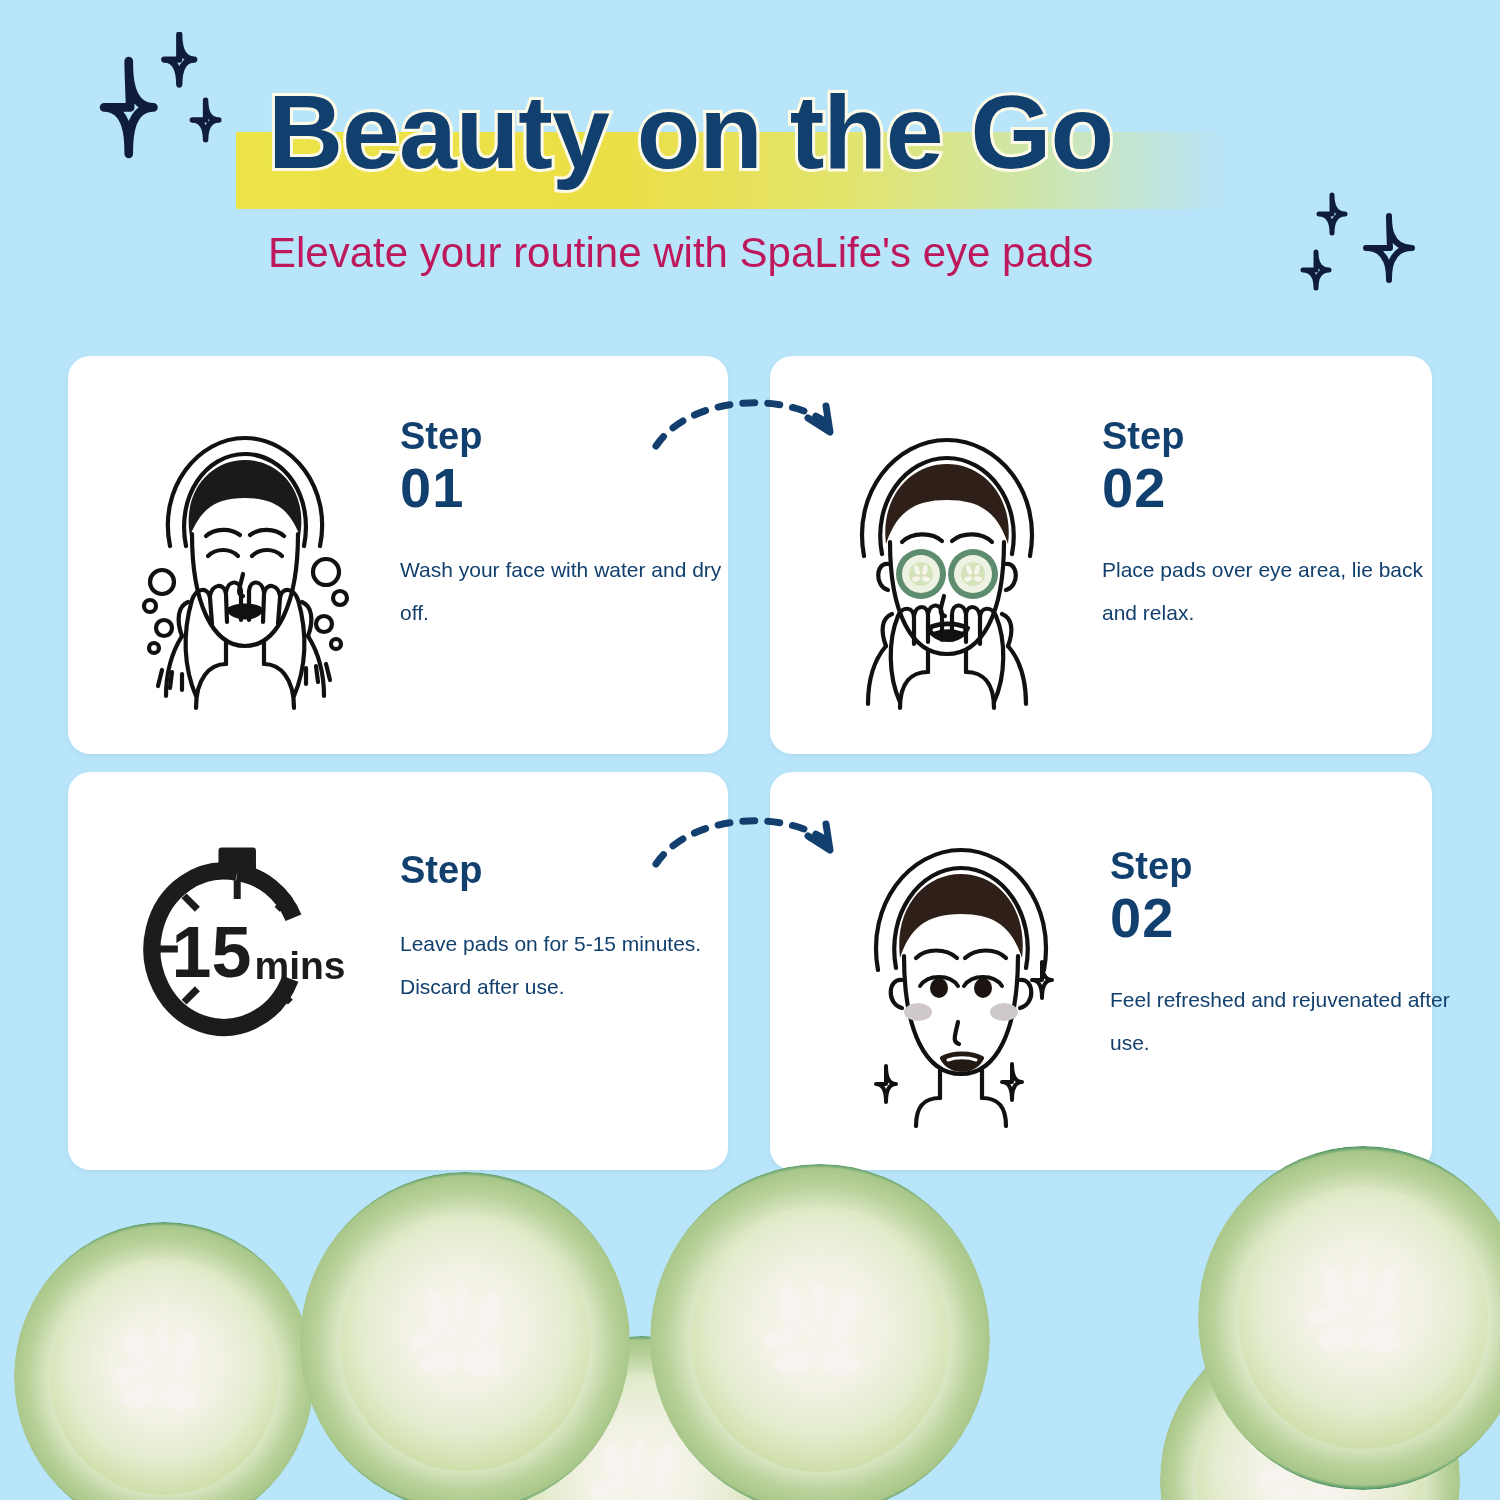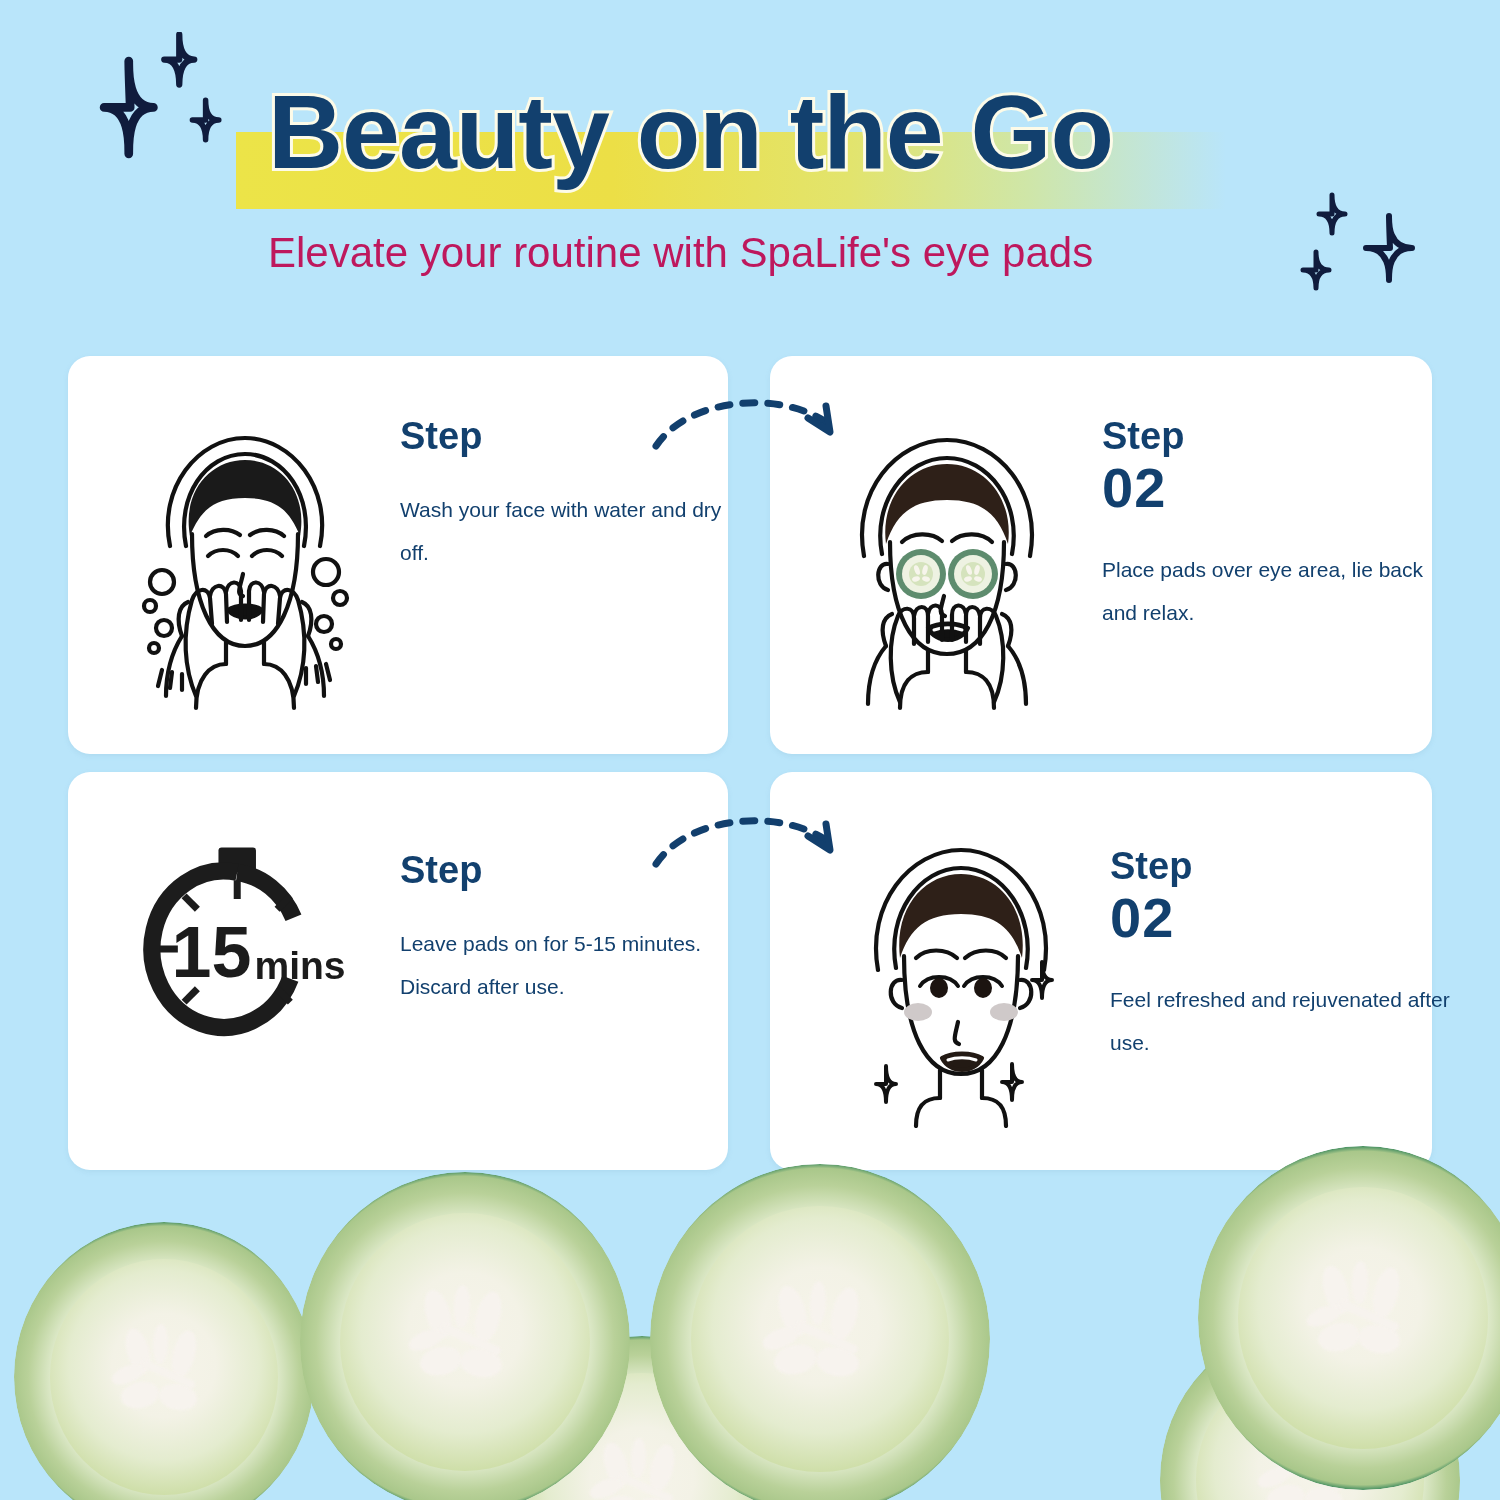--- a/index.html
+++ b/index.html
@@ -162,20 +162,21 @@
           <circle cx="226" cy="176" r="13"></circle>
             <circle cx="240" cy="202" r="7"></circle>
           <circle cx="224" cy="228" r="8"></circle>
             <circle cx="236" cy="248" r="5"></circle>
           <path d="M62 274 L58 290 M72 276 L70 292 M82 278 L82 294"></path>
           <path d="M226 268 L230 284 M216 270 L218 286 M206 272 L206 288"></path>
         </g>
       </svg>
       <div class="card-txt">
         <div class="step-word">Step</div>
+        <div class="step-num">01</div>
         <div class="step-desc">Wash your face with water and dry off.</div>
       </div>
     </div>
 
     <div class="card card2">
       <svg class="card-art" viewBox="0 0 290 320">
         <g fill="none" stroke="#111" stroke-width="4.2" stroke-linecap="round" stroke-linejoin="round">
           <path d="M62 160 C 50 96, 94 44, 145 44 C 196 44, 240 96, 228 160"></path>
           <path d="M80 158 C 70 106, 104 62, 145 62 C 186 62, 220 106, 210 158"></path>
           <path d="M84 148 C 78 102, 108 68, 145 68 C 182 68, 212 102, 206 148 C 196 118, 180 104, 145 104 C 110 104, 94 118, 84 148 Z" fill="#2e2018" stroke="none"></path>

